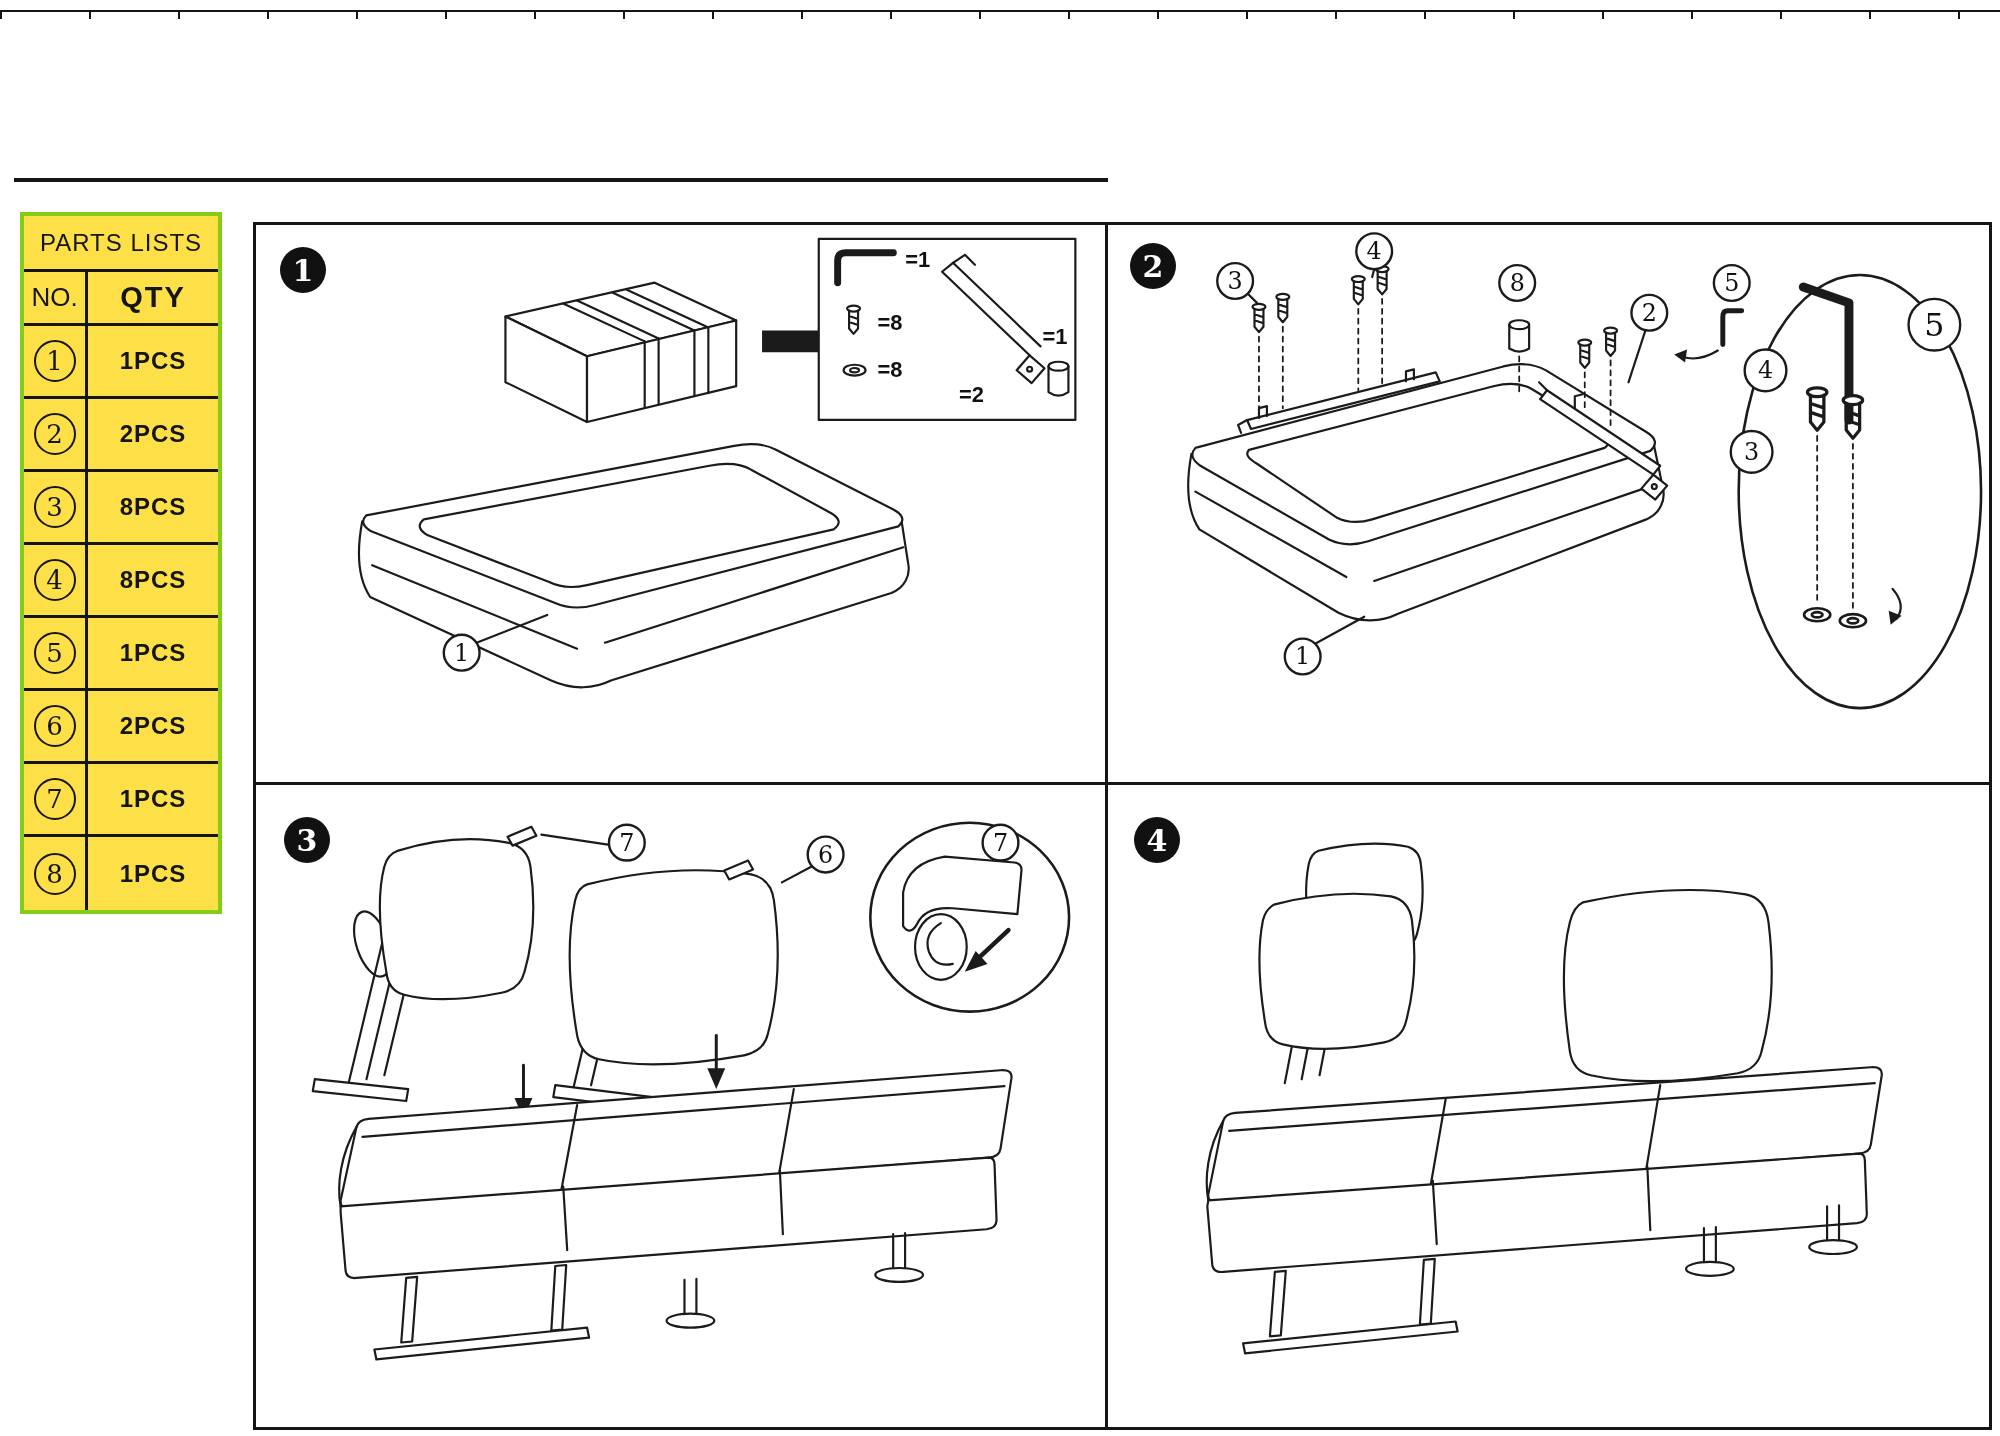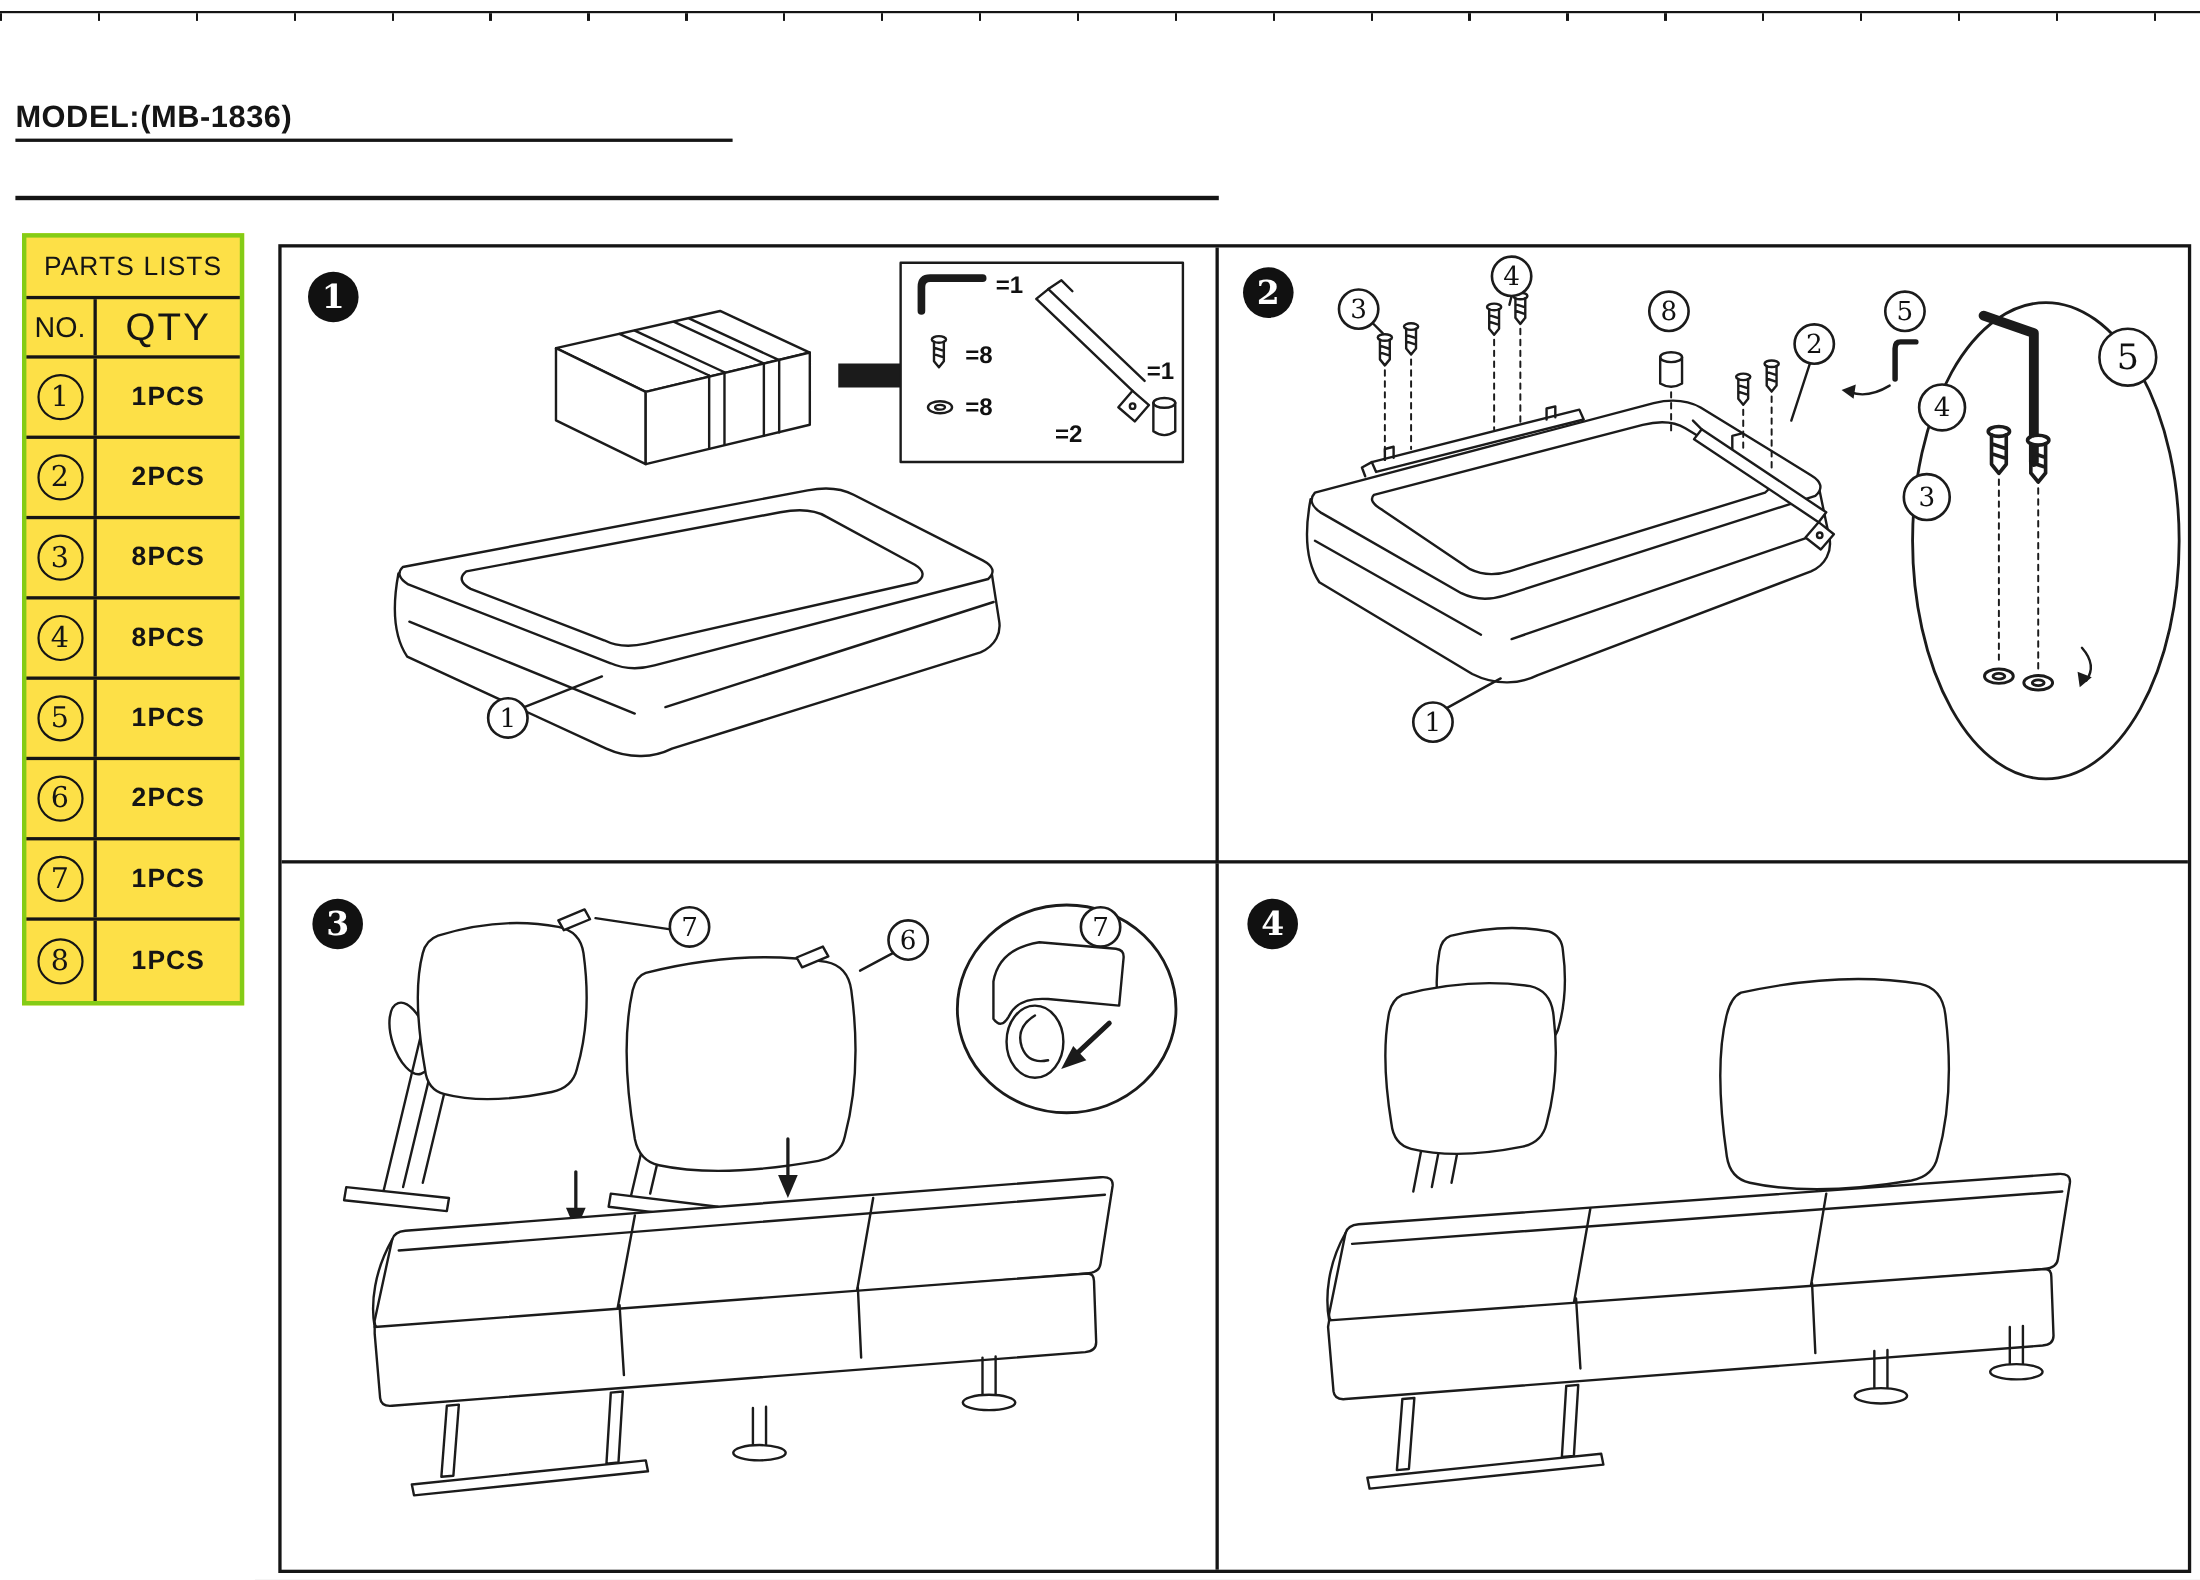--- a/index.html
+++ b/index.html
@@ -21,21 +21,21 @@
   .note-rule{position:absolute;left:14px;top:178px;width:1094px;height:4px;background:#151515}
 
   
   .parts{position:absolute;left:20px;top:212px;width:202px;border:4px solid #84cc16;background:#fde047}
   .pt-title{height:56px;border-bottom:3px solid #151515;display:flex;align-items:center;
         justify-content:center;font-size:24px;letter-spacing:1px}
   .pt-head{display:flex;height:54px;border-bottom:3px solid #151515}
   .pt-head .no{width:64px;border-right:3px solid #151515;display:flex;align-items:center;
         justify-content:center;font-weight:normal;font-size:26px}
   .pt-head .qty{flex:1;display:flex;align-items:center;justify-content:center;
-        font-weight:normal;font-size:35px;letter-spacing:2px}
+        font-weight:bold;font-size:29px;letter-spacing:2px}
   .pt-row{display:flex;height:73px;border-bottom:3px solid #151515}
   .pt-row:last-child{border-bottom:none}
   .pt-row .no{width:64px;border-right:3px solid #151515;display:flex;align-items:center;justify-content:center}
   .pt-row .qty{flex:1;display:flex;align-items:center;justify-content:center;
         font-size:24px;font-weight:bold;letter-spacing:1px}
   .part-num{width:42px;height:42px;border:2.5px solid #151515;border-radius:50%;
         display:flex;align-items:center;justify-content:center;
         font-family:"DejaVu Serif",serif;font-size:26px}
 
   
@@ -81,21 +81,20 @@
     <g id="def-washer">
       <ellipse cx="0" cy="0" rx="11" ry="5.5"></ellipse>
       <ellipse cx="0" cy="0" rx="4.5" ry="2.2"></ellipse>
     </g>
   </defs>
 </svg>
 
 <div class="page">
 
   <div class="top-edge"></div>
-  <div class="model">MODEL:(MB-1836)</div>
   <div class="note-rule"></div>
 
   <div class="parts">
     <div class="pt-title">PARTS LISTS</div>
     <div class="pt-head">
       <div class="no">NO.</div>
       <div class="qty">QTY</div>
     </div>
     <div class="pt-row">
       <div class="no">

